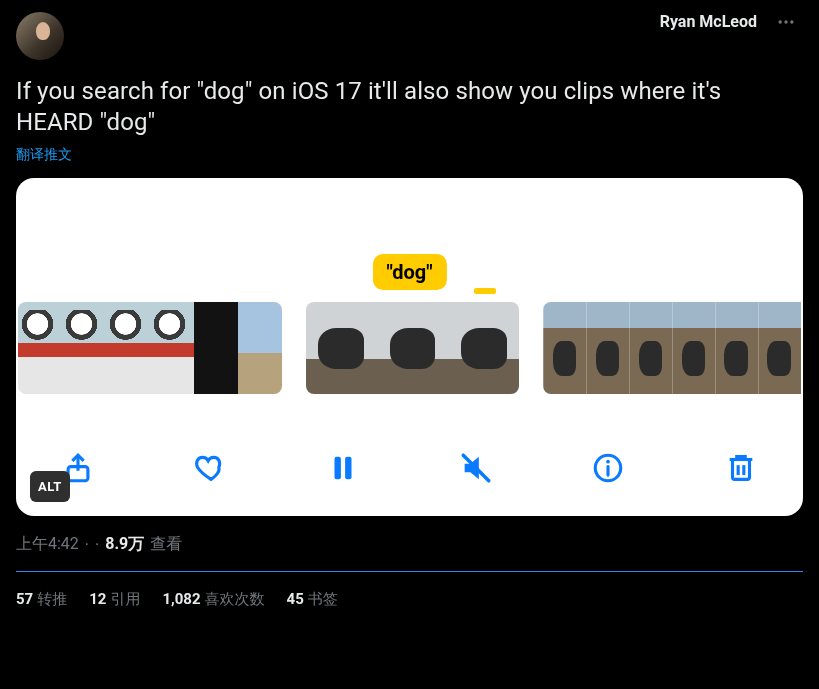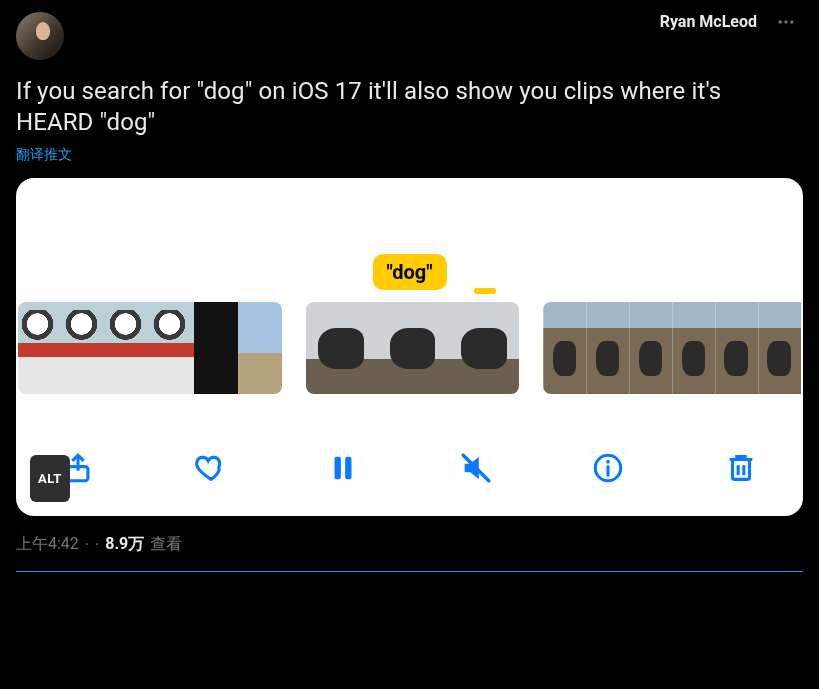--- a/index.html
+++ b/index.html
@@ -139,21 +139,21 @@
   .tbtn svg { width:34px; height:34px; }
   .blue { stroke:#0a7aff; fill:none; stroke-width:2.2; }
   .blue-fill { fill:#0a7aff; }
   .alt-badge {
     position:absolute;
     left: 14px; bottom: 14px;
     background:#2f2f2f;
     color:#fff;
     font-weight:700;
     font-size:13px;
-    padding:16px 8px;
+    padding:8px 8px;
     border-radius:6px;
     letter-spacing:0.5px;
   }
   .meta-row {
     display:flex;
     align-items:center;
     gap:6px;
     color:#71767b;
     font-size:16px;
     margin-top: 18px;
@@ -269,14 +269,28 @@
   </div>
 
   <div class="meta-row">
     <span>上午4:42</span>
     <span class="dot">·</span>
     <span class="dot">·</span>
     <span class="views-num">8.9万</span>
     <span>查看</span>
   </div>
 
+  <div class="stats-row">
+    <div class="stat">
+      <span class="num">57</span><span>转推</span>
+    </div>
+    <div class="stat">
+      <span class="num">12</span><span>引用</span>
+    </div>
+    <div class="stat">
+      <span class="num">1,082</span><span>喜欢次数</span>
+    </div>
+    <div class="stat">
+      <span class="num">45</span><span>书签</span>
+    </div>
+  </div>
 
 </div>
 
 </body></html>

